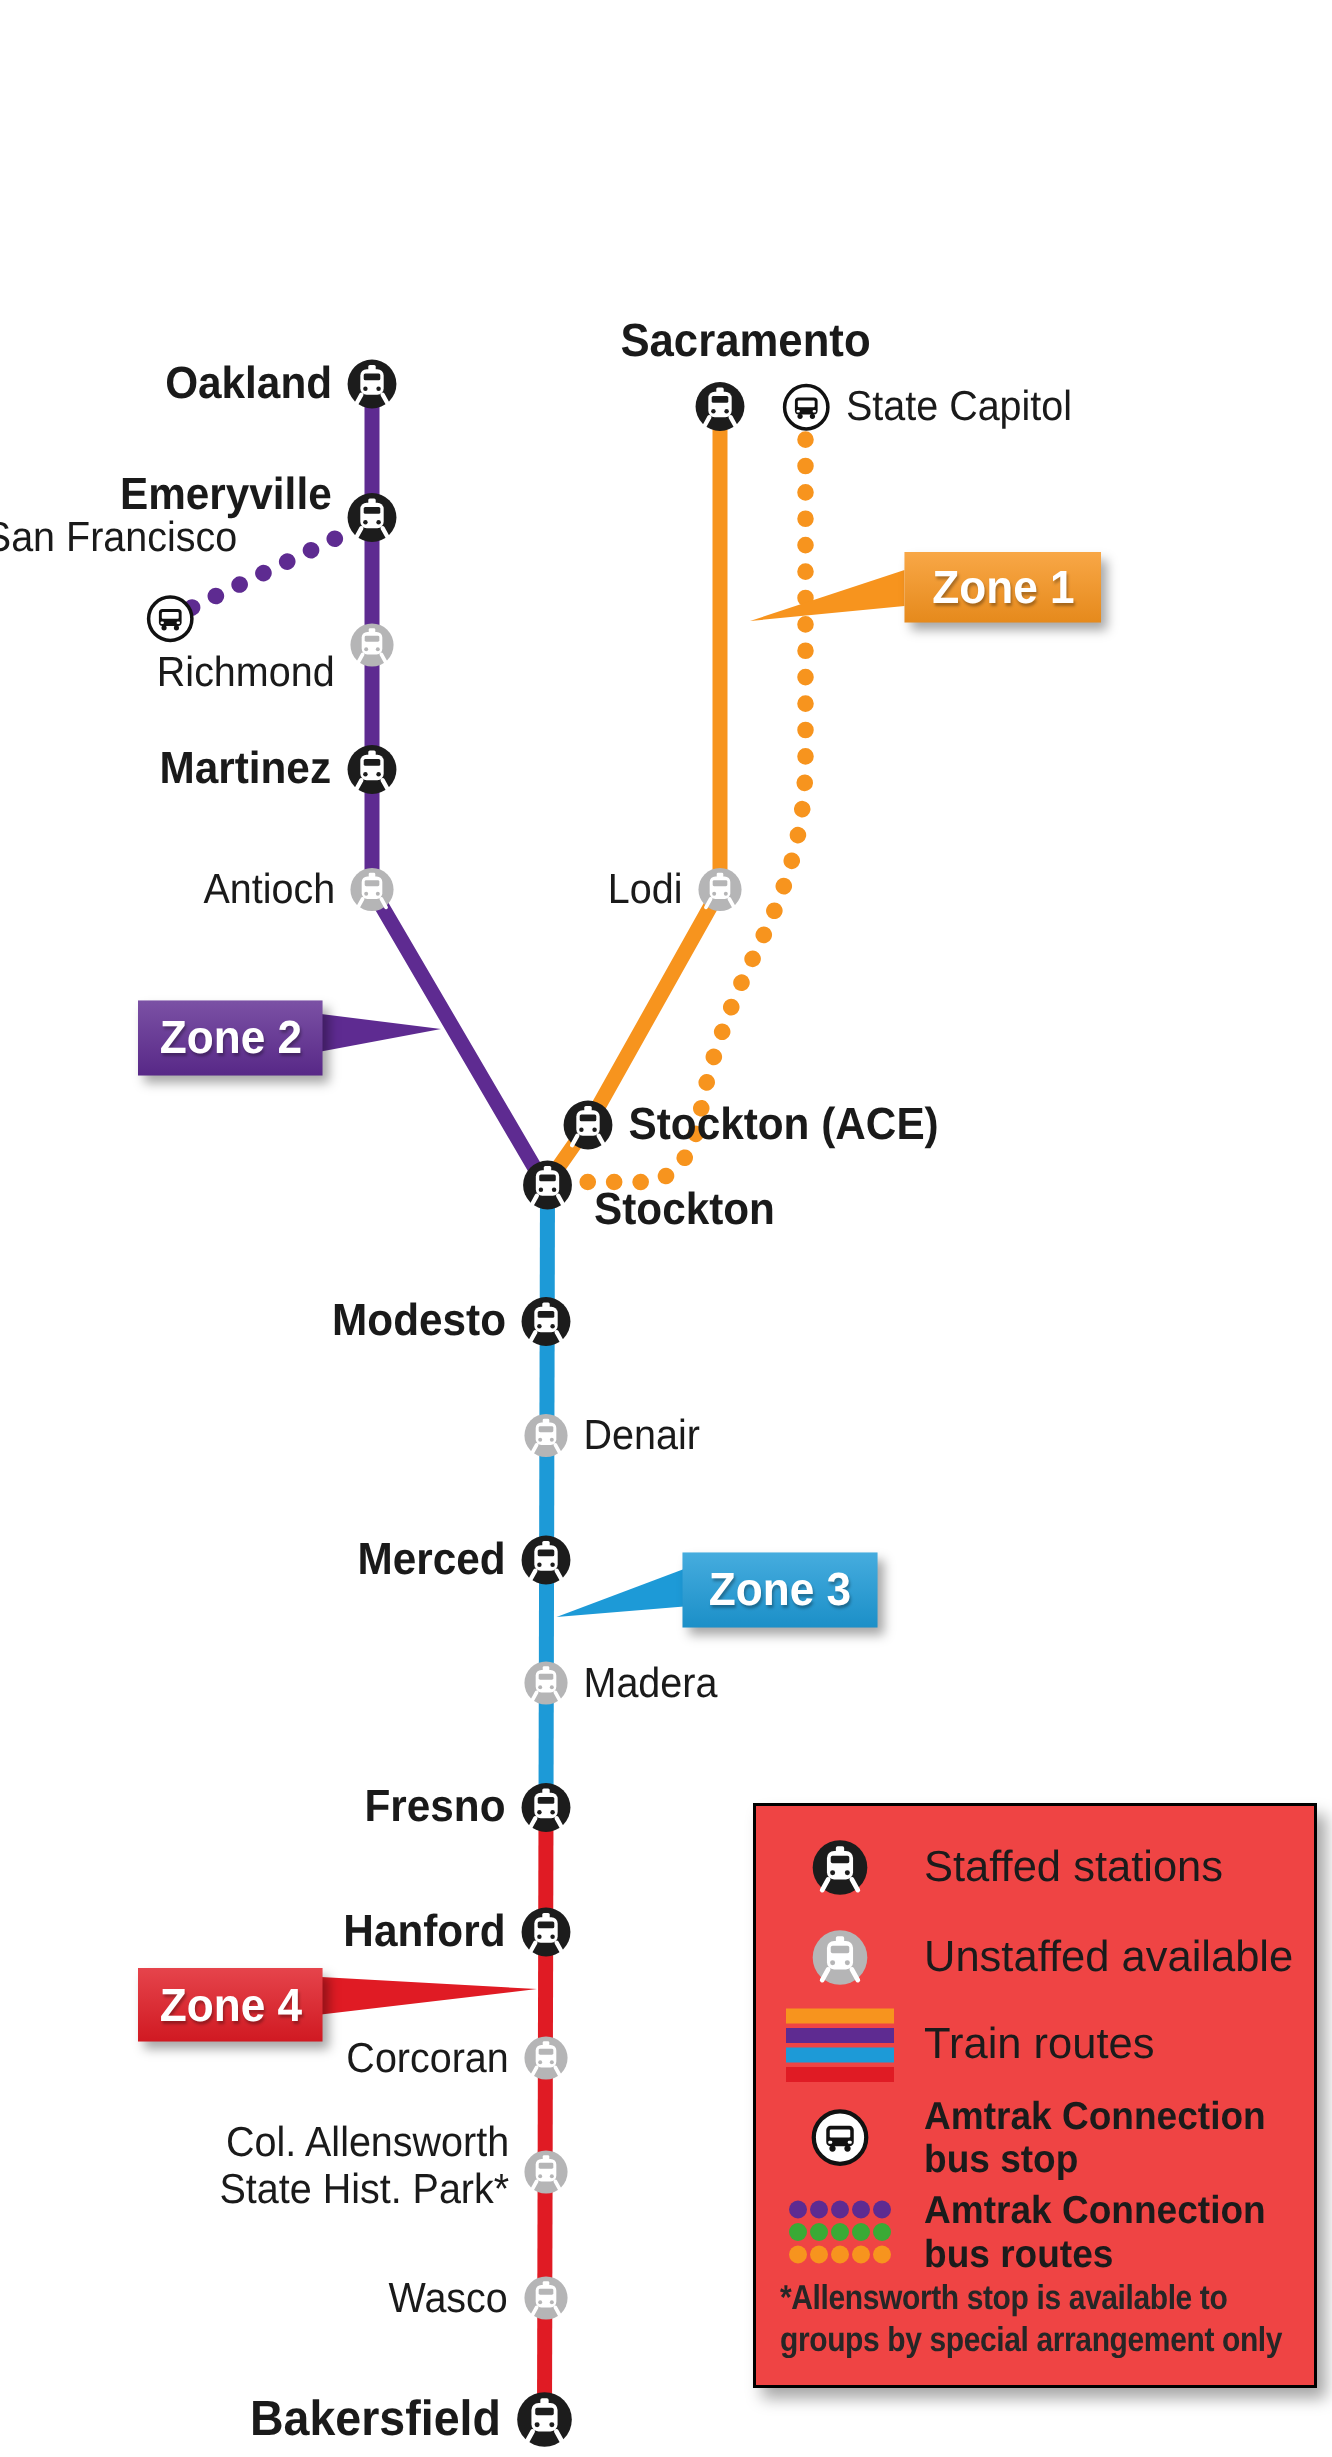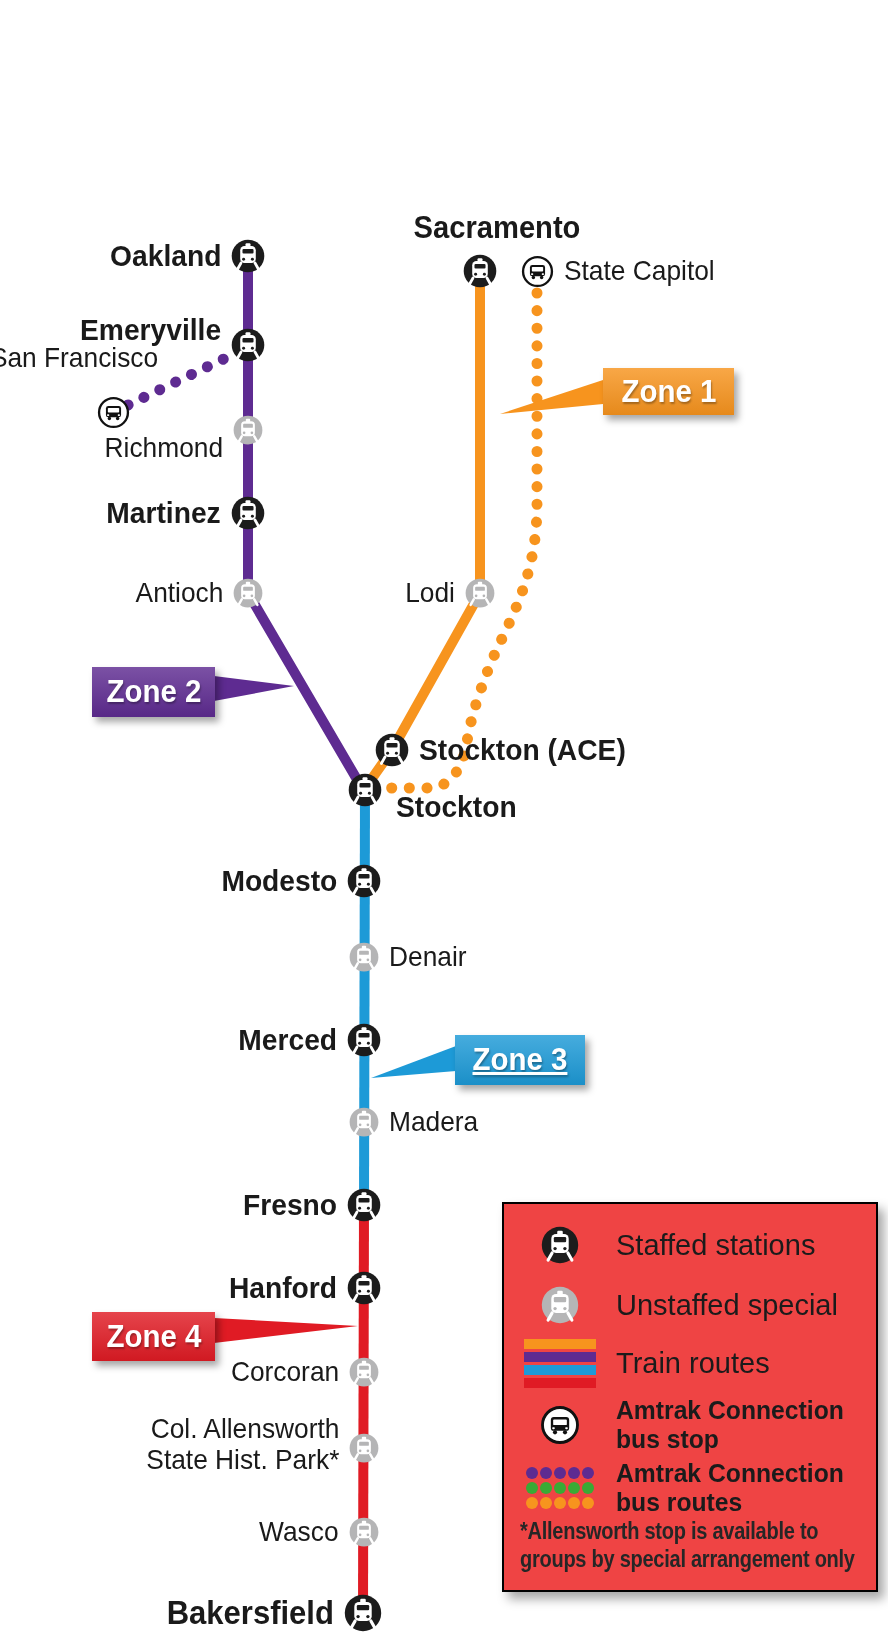--- a/index.html
+++ b/index.html
@@ -341,21 +341,21 @@
       </div>
       <div class="station-label lbl-bold" style="font-size: 33px; right: 554px; top: 1613px; text-align: right; transform: translateY(-50%) scaleX(0.94); transform-origin: right center;">Bakersfield</div>
     </div>
   <div id="zones-layer">
       <div class="zone-box" style="left: 603px; top: 368px; width: 131px; height: 47px; background-color: rgb(247, 148, 30);">
         <span>Zone 1</span>
       </div>
       <div class="zone-box" style="left: 92px; top: 667px; width: 123px; height: 50px; background-color: rgb(94, 43, 145);">
         <span>Zone 2</span>
       </div>
-      <div class="zone-box" style="left: 455px; top: 1035px; width: 130px; height: 50px; background-color: rgb(29, 154, 215); text-decoration: underline;">
+      <div class="zone-box" style="left: 455px; top: 1035px; width: 130px; height: 50px; background-color: rgb(29, 154, 215);">
         <span>Zone 3</span>
       </div>
       <div class="zone-box" style="left: 92px; top: 1312px; width: 123px; height: 49px; background-color: rgb(224, 27, 36);">
         <span>Zone 4</span>
       </div>
     </div>
 
   <div class="legend" id="legend-box" style="left: 502px; top: 1202px; width: 372px; height: 386px;">
     <div class="legend-row" style="top:18px;height:46px;">
       <span class="legend-icon-cell" id="legend-staffed-icon">
@@ -378,21 +378,21 @@
             <circle cx="24" cy="24" r="23" fill="#B5B5B6"></circle>
             <rect x="20.5" y="6" width="7" height="6" rx="1.5" fill="#fff"></rect>
             <rect x="13" y="10" width="22" height="24" rx="6" fill="#fff"></rect>
             <rect x="16.2" y="14" width="15.6" height="6.5" rx="1.5" fill="#B5B5B6"></rect>
             <circle cx="17.8" cy="28.5" r="2.1" fill="#B5B5B6"></circle>
             <circle cx="30.2" cy="28.5" r="2.1" fill="#B5B5B6"></circle>
             <path d="M14,34 L9,43" stroke="#fff" stroke-width="4" stroke-linecap="round" fill="none"></path>
             <path d="M34,34 L39,43" stroke="#fff" stroke-width="4" stroke-linecap="round" fill="none"></path>
           </svg>
         </span>
-      <span class="legend-label">Unstaffed special</span>
+      <span class="legend-label">Unstaffed available</span>
     </div>
     <div class="legend-row" style="top:133px;height:52px;">
       <span class="legend-icon-cell">
           <span class="stripes" id="legend-stripes">
             <span class="stripe" style="background-color: rgb(247, 148, 30);"></span>
             <span class="stripe" style="background-color: rgb(94, 43, 145);"></span>
             <span class="stripe" style="background-color: rgb(29, 154, 215);"></span>
             <span class="stripe" style="background-color: rgb(224, 27, 36);"></span>
           </span>
         </span>

